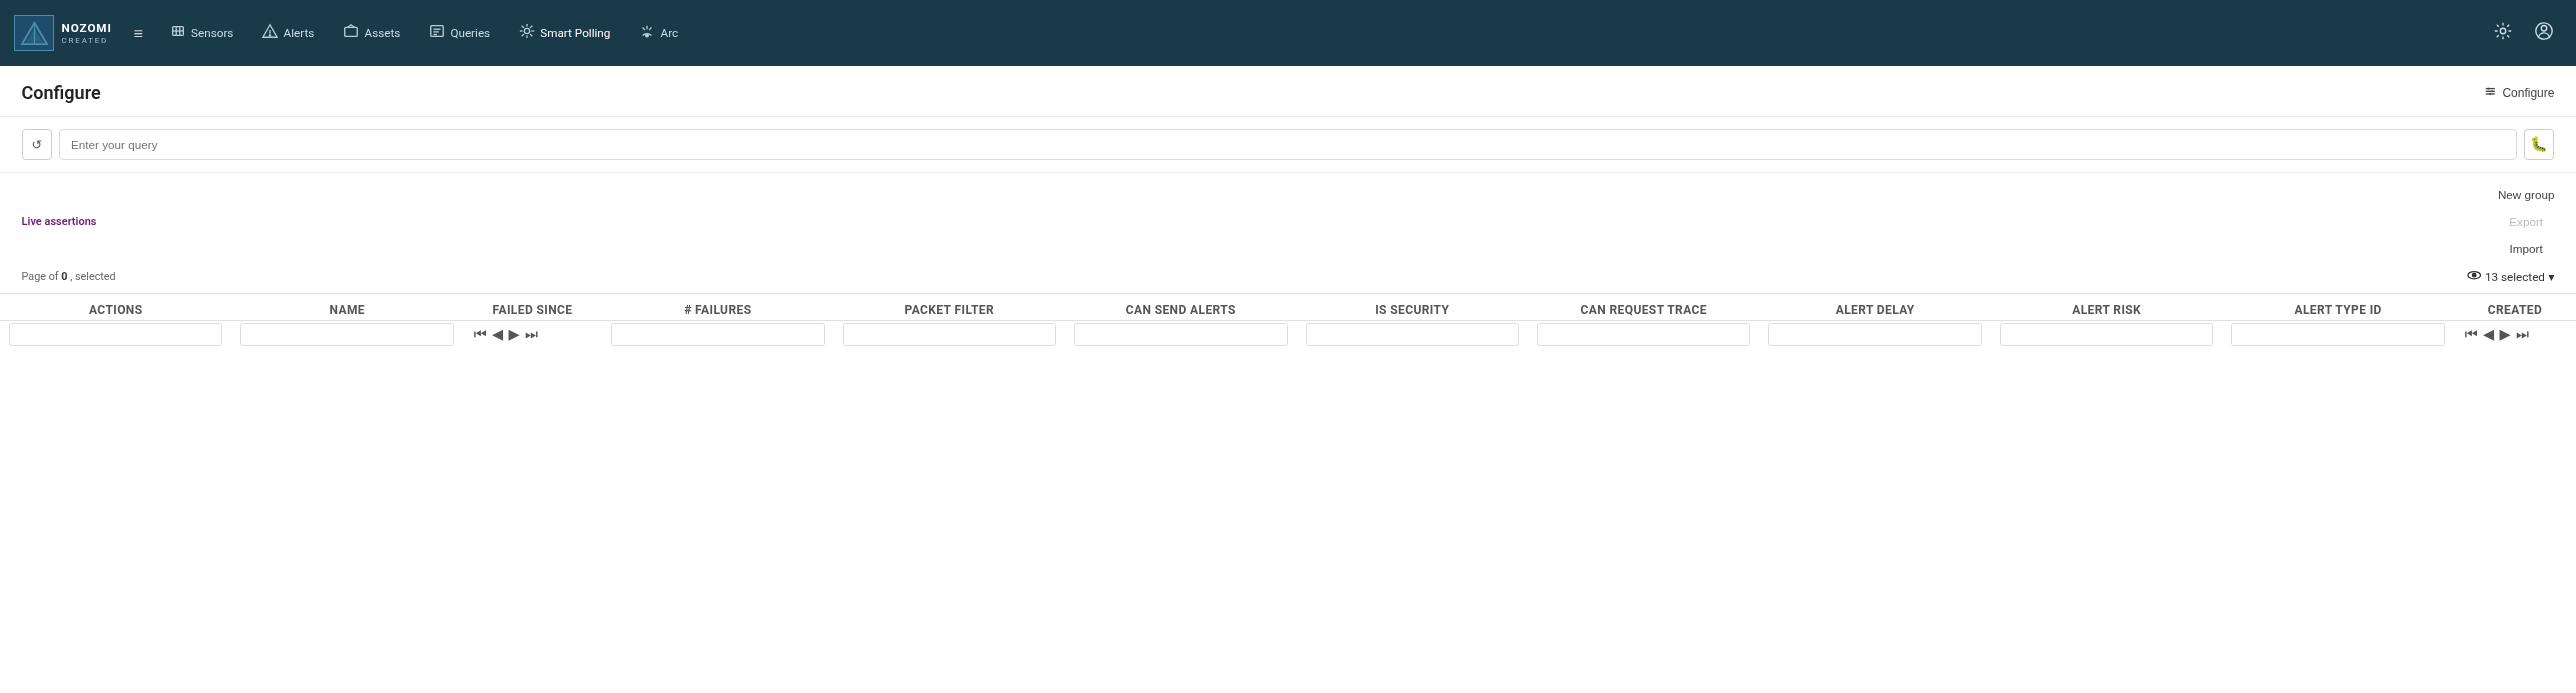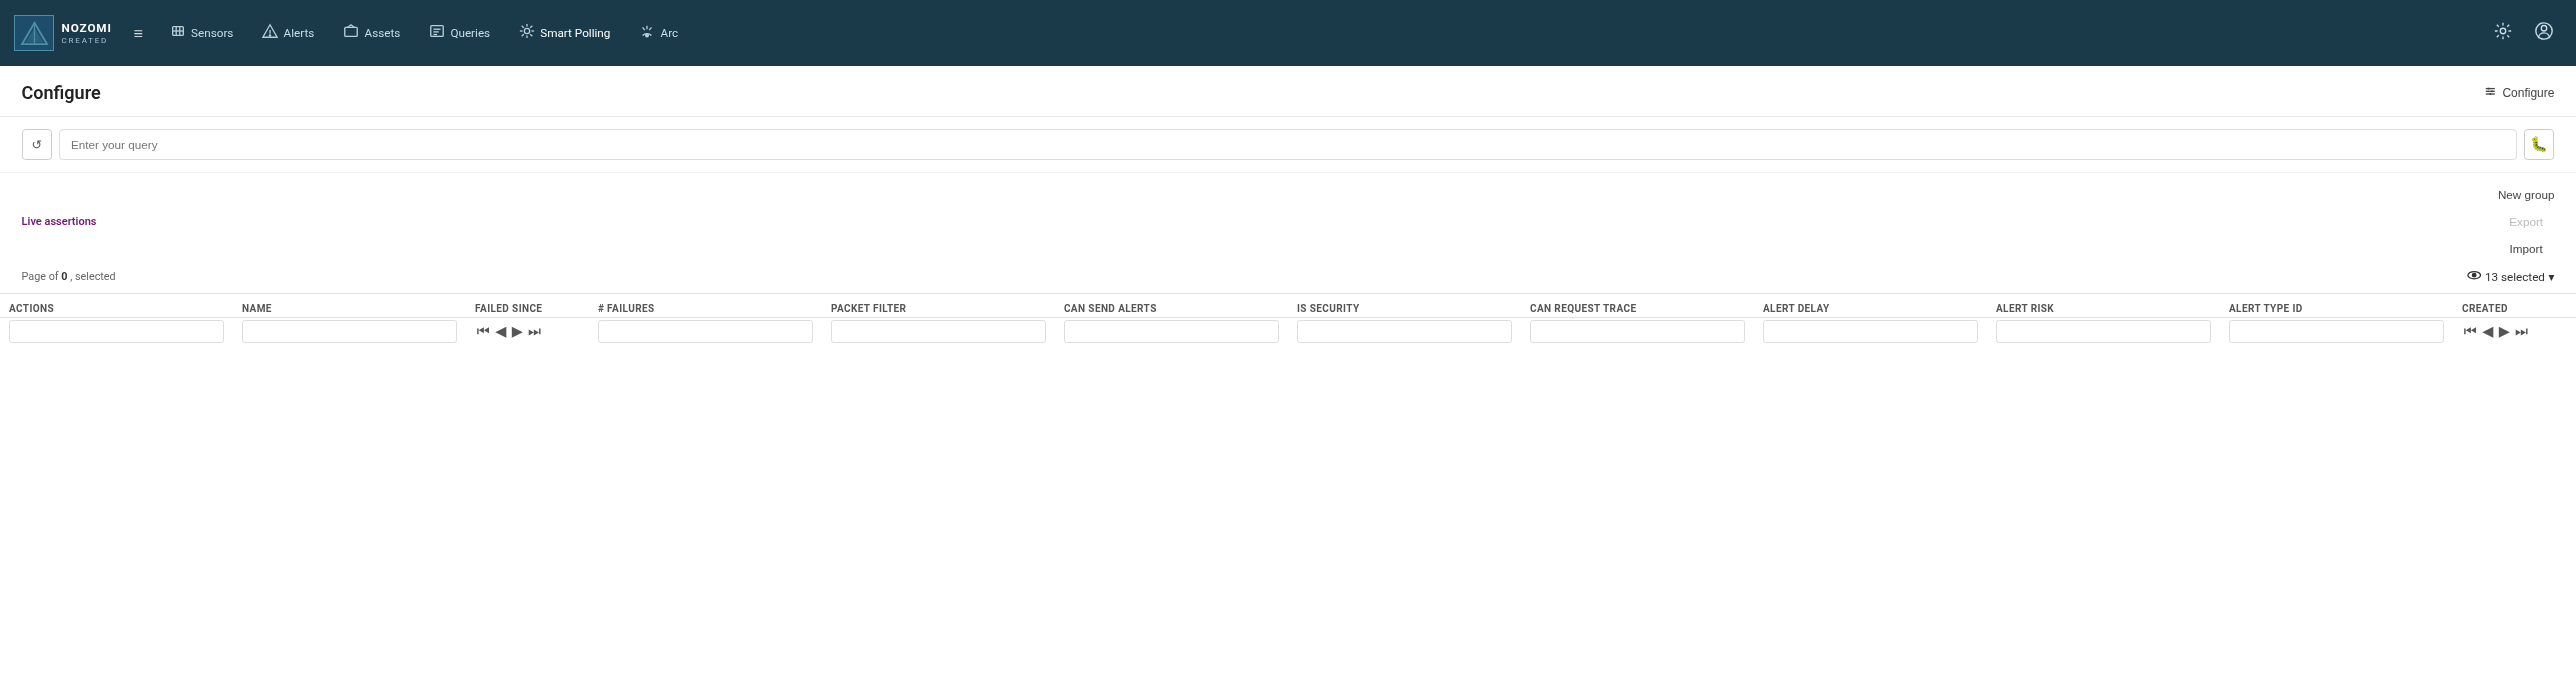--- a/index.html
+++ b/index.html
@@ -209,23 +209,23 @@
     .table-container {
       overflow-x: auto;
       border-top: 0.9px solid #e0e0e0;
     }
     table {
       width: 100%;
       border-collapse: collapse;
       min-width: 1257px;
     }
     thead th {
-      text-align: left;
+      text-align: center;
       padding: 9px 9px 3.6px;
-      font-size: 10px;
+      font-size: 12px;
       font-weight: 700;
       color: #555;
       letter-spacing: 0.4px;
       text-transform: uppercase;
       border-bottom: 0.9px solid #e0e0e0;
       white-space: nowrap;
     }
     .th-filter {
       padding: 1.8px 9px 7.2px;
     }

